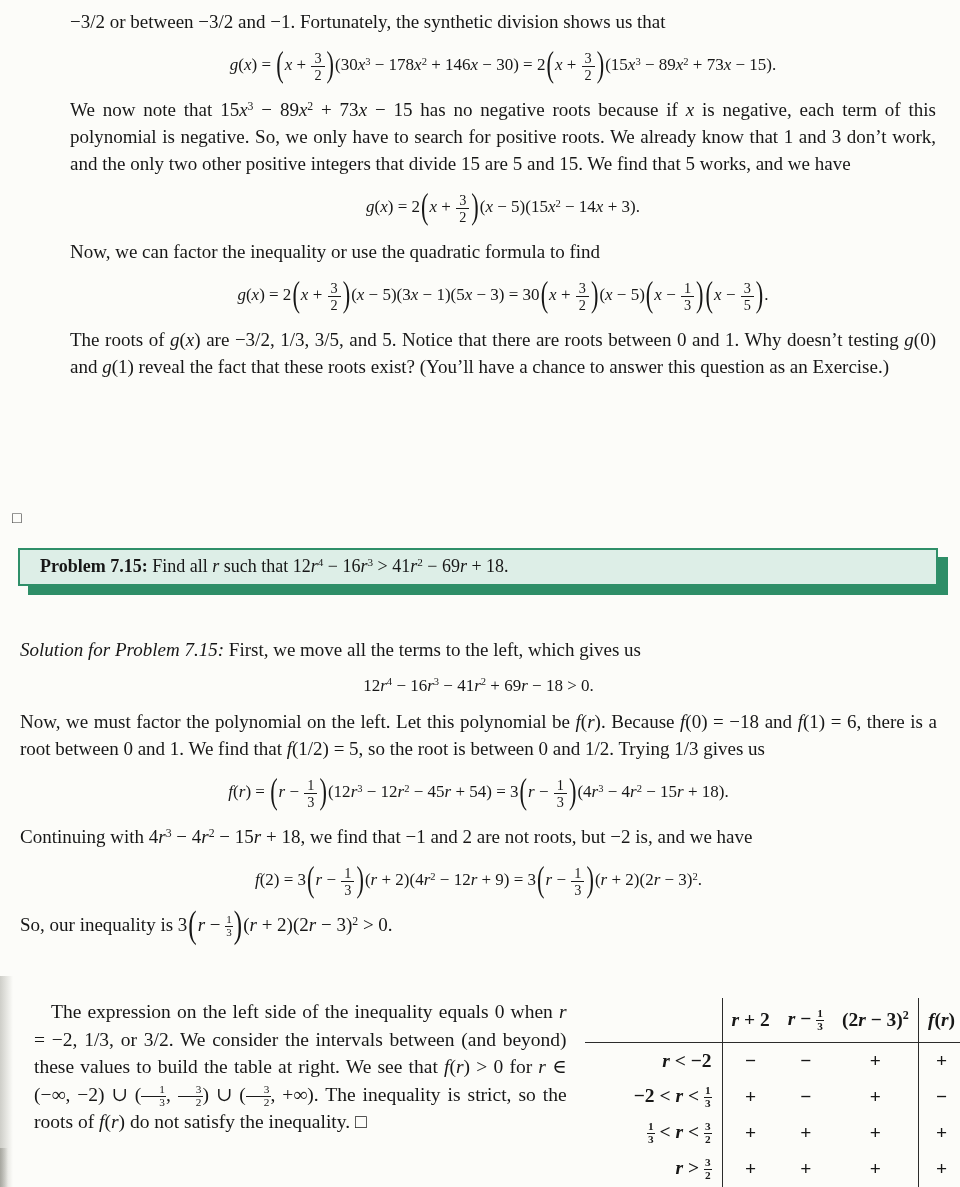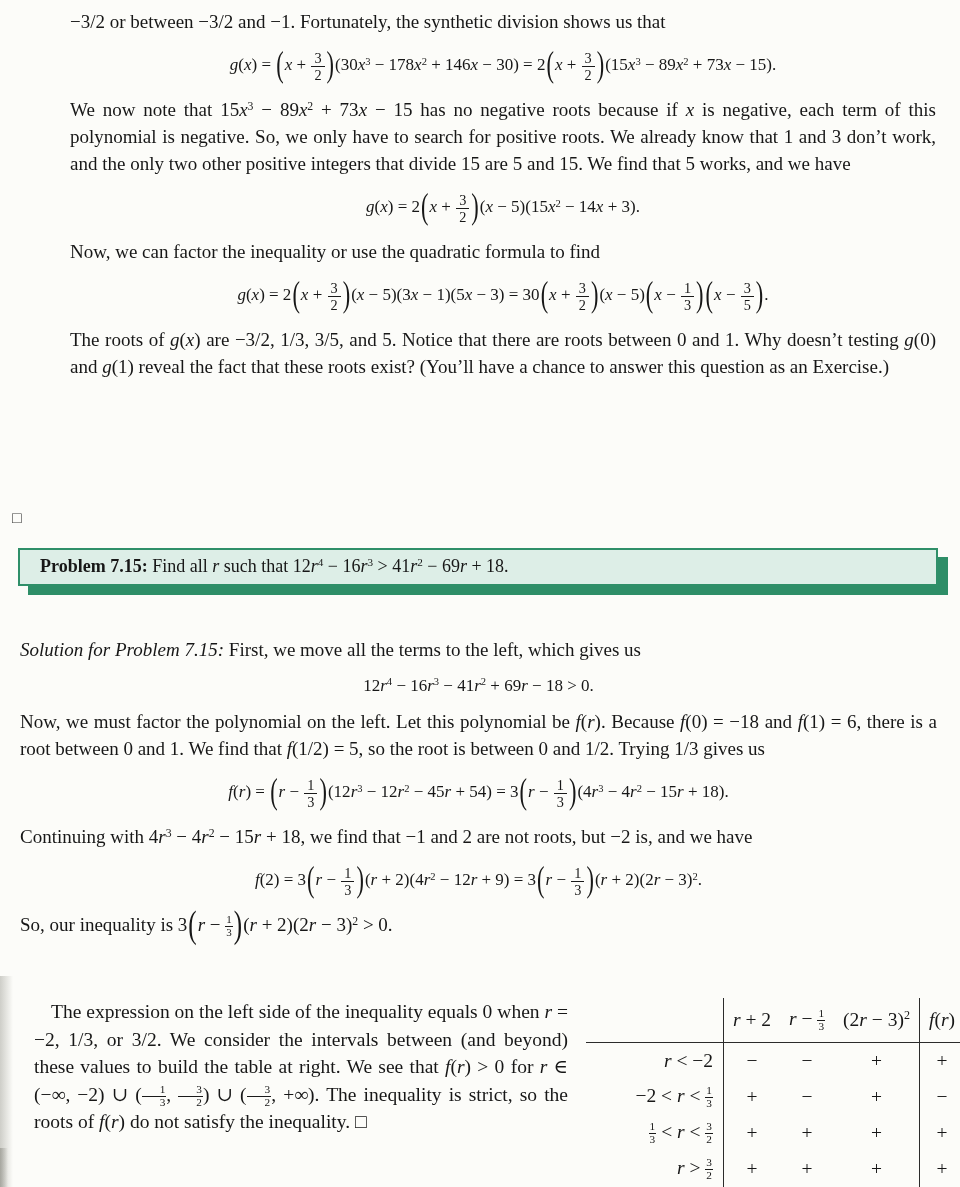--- a/index.html
+++ b/index.html
@@ -37,21 +37,21 @@
     padding:4px 10px 5px 20px;
     font-size:18px;line-height:25px;
   }
   .prob-label{font-weight:bold;}
   .sol-label{font-style:italic;}
   
   .bottom-block{position:absolute;left:34px;top:998px;width:930px;display:flex;gap:16px;}
   .bottom-para{width:534px;font-size:19.5px;line-height:27.5px;margin:0;text-align:justify;text-indent:17px;}
   .table-wrap{flex:1;padding-top:0px;}
   table.sign{border-collapse:collapse;font-size:19.5px;margin-left:2px;}
-  .sign th,.sign td{padding:1px 9px;text-align:center;font-weight:normal;height:34px;white-space:nowrap;}
+  .sign th,.sign td{padding:1px 9px;text-align:center;font-weight:bold;height:34px;white-space:nowrap;}
   .sign thead th{border-bottom:1.6px solid #2b2b2b;height:42px;}
   .sign .lblcol{text-align:right;border-right:1.6px solid #2b2b2b;padding-right:10px;min-width:118px;}
   .sign .frcol{border-left:1.6px solid #2b2b2b;}
   
   .scan-strip{position:absolute;left:0;top:976px;width:13px;height:211px;
     background:linear-gradient(to right,rgba(168,168,160,0.55),rgba(252,252,249,0));}
   .scan-strip2{position:absolute;left:0;top:1148px;width:8px;height:39px;
     background:linear-gradient(to right,rgba(140,140,132,0.6),rgba(252,252,249,0));}
 </style>
 </head>

